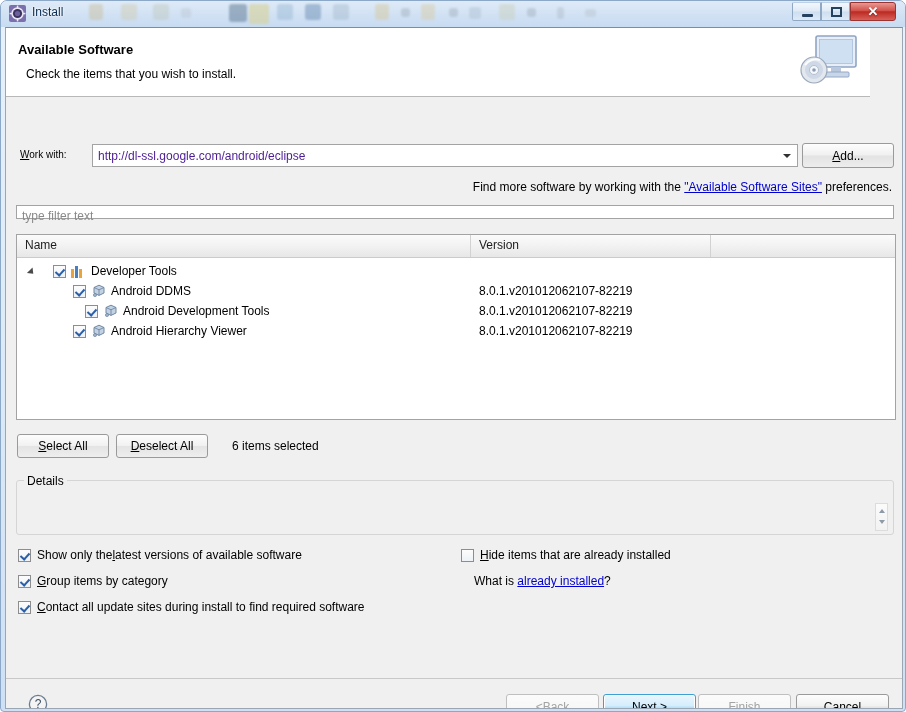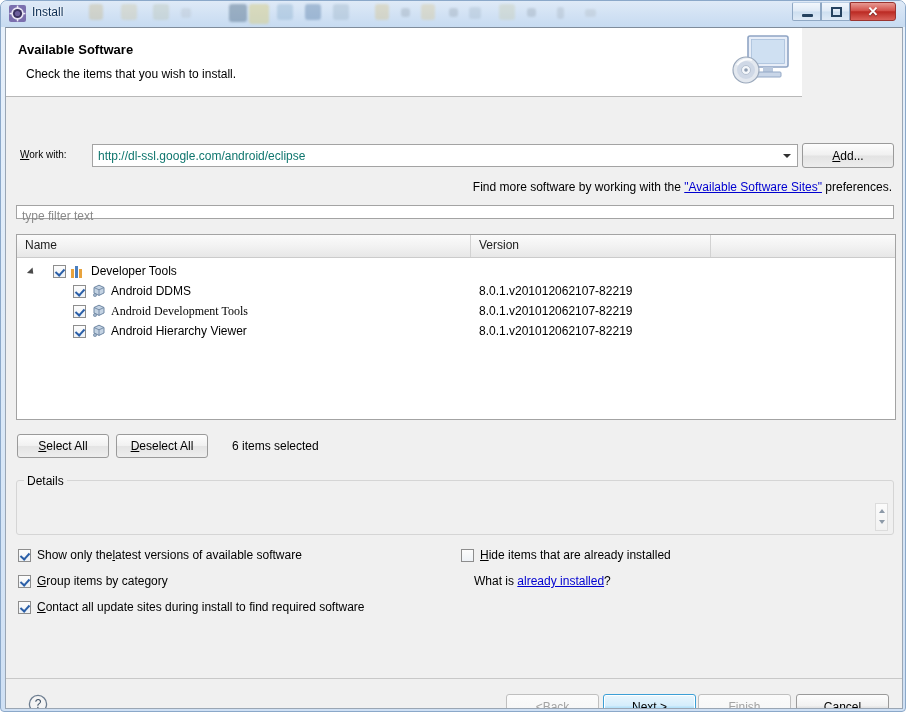--- a/index.html
+++ b/index.html
@@ -120,21 +120,21 @@
     border: 1px solid #9aa6b4;
     border-top: 1px solid #7f8c9b;
     box-sizing: border-box;
     overflow: hidden;
   }
 
   
   #header {
     position: absolute;
     left: 0; top: 0;
-    width: 796px;
+    width: 864px;
     height: 69px;
     background: #ffffff;
     border-bottom: 1px solid #b8b8b8;
     box-sizing: border-box;
   }
   #header-title {
     position: absolute;
     left: 12px; top: 38px;
     transform: translateY(-24px);
     font-size: 13px;
@@ -164,21 +164,21 @@
     left: 86px; top: 116px;
     width: 706px; height: 23px;
     background: #ffffff;
     border: 1px solid #a3a3a3;
     box-sizing: border-box;
   }
   #combo-value {
     position: absolute;
     left: 5px; top: 4px;
     font-size: 12px;
-    color: #0f766e;
+    color: #4c1d95;
     white-space: nowrap;
   }
   #combo-arrow {
     position: absolute;
     right: 6px; top: 9px;
     width: 0; height: 0;
     border-left: 4px solid transparent;
     border-right: 4px solid transparent;
     border-top: 4px solid #303030;
   }
@@ -546,21 +546,21 @@
             <path d="M3 3.5 L8 5.8 L13 3.5" fill="none" stroke="#6f87a3" stroke-width="0.9"></path>
             <path d="M8 5.8 L8 11.4" fill="none" stroke="#6f87a3" stroke-width="0.9"></path>
             <circle cx="4" cy="11" r="1.6" fill="#9fb2c7" stroke="#6f87a3" stroke-width="0.7"></circle>
           </svg>
           <span>Android DDMS</span>
         </div>
         <div class="cell-version">8.0.1.v201012062107-82219</div>
       </div>
 
       <div class="trow" style="top:66px;">
-        <div class="cell-name" style="left:56px;font-family:Liberation Serif, serif;">
+        <div class="cell-name" style="left:68px;">
           <span class="cbox checked"></span>
           <svg class="icon-iu" viewBox="0 0 16 14">
             <path d="M3 3.5 L8 1.2 L13 3.5 L13 9 L8 11.4 L3 9 Z" fill="#c3d2e2" stroke="#6f87a3" stroke-width="1"></path>
             <path d="M3 3.5 L8 5.8 L13 3.5" fill="none" stroke="#6f87a3" stroke-width="0.9"></path>
             <path d="M8 5.8 L8 11.4" fill="none" stroke="#6f87a3" stroke-width="0.9"></path>
             <circle cx="4" cy="11" r="1.6" fill="#9fb2c7" stroke="#6f87a3" stroke-width="0.7"></circle>
           </svg>
           <span>Android Development Tools</span>
         </div>
         <div class="cell-version">8.0.1.v201012062107-82219</div>

